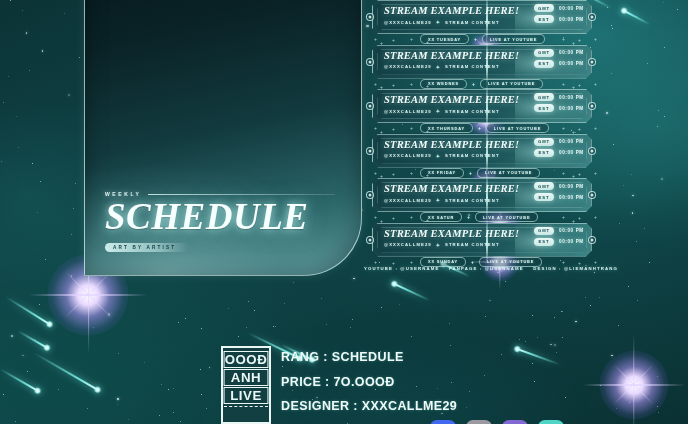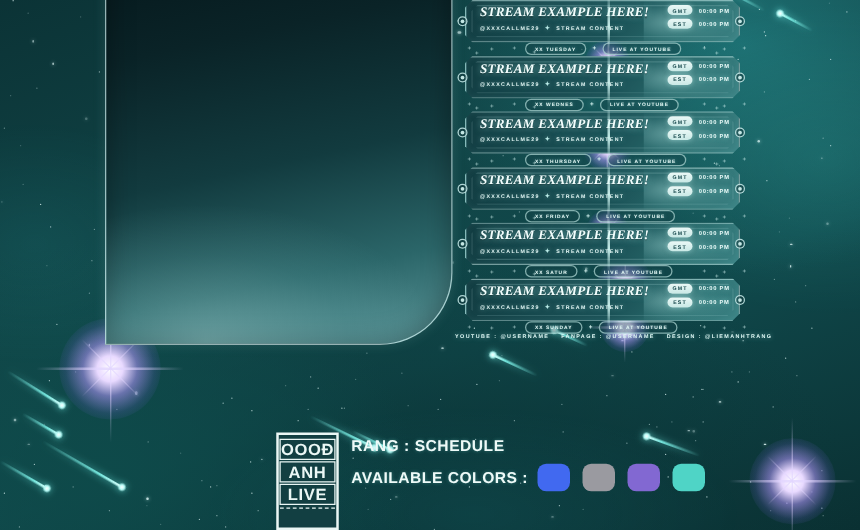--- a/index.html
+++ b/index.html
@@ -531,20 +531,28 @@
         <div class="core" style="width: 39px; height: 39px;"></div>
         <div class="ray" style="width: 57.2px; height: 1.4px; margin-left: -28.6px; margin-top: -0.7px; transform: rotate(0deg);"></div>
         <div class="ray" style="width: 57.2px; height: 1.4px; margin-left: -28.6px; margin-top: -0.7px; transform: rotate(90deg);"></div>
         <div class="ray" style="width: 31.2px; height: 0.9px; margin-left: -15.6px; margin-top: -0.7px; transform: rotate(45deg);"></div>
         <div class="ray" style="width: 31.2px; height: 0.9px; margin-left: -15.6px; margin-top: -0.7px; transform: rotate(135deg);"></div>
       </div>
     </div>
 
   <div id="card">
     <div class="glow"></div>
+    <div class="title-block">
+      <div class="weekly-row">
+        <span class="weekly">WEEKLY</span>
+        <span class="weekly-line"></span>
+      </div>
+      <div class="sched">SCHEDULE</div>
+      <div class="artby">ART BY ARTIST</div>
+    </div>
   </div>
 
   <div id="rows">
       <div class="rowwrap">
         <div class="ticket">
           <div class="innerline"></div>
           <div class="shine"></div>
         </div>
         <div class="dot l"></div>
         <div class="dot r"></div>
@@ -784,20 +792,22 @@
 
   <div id="logo">
     <div class="lw">OOOÐ</div>
     <div class="lw">ANH</div>
     <div class="lw">LIVE</div>
     <div class="lwdash"></div>
   </div>
 
   <div id="info">
     <div class="irow">RANG  : SCHEDULE</div>
+    <div class="irow">PRICE  : 7O.OOOÐ</div>
+    <div class="irow">DESIGNER  : XXXCALLME29</div>
     <div class="irow colorrow">
       <span>AVAILABLE COLORS :</span>
       <span class="swatches" id="swatches">
           <span class="sw" style="background: rgb(65, 105, 240);"></span>
           <span class="sw" style="background: rgb(154, 154, 160);"></span>
           <span class="sw" style="background: rgb(130, 104, 210);"></span>
           <span class="sw" style="background: rgb(79, 212, 198);"></span>
         </span>
     </div>
   </div>

